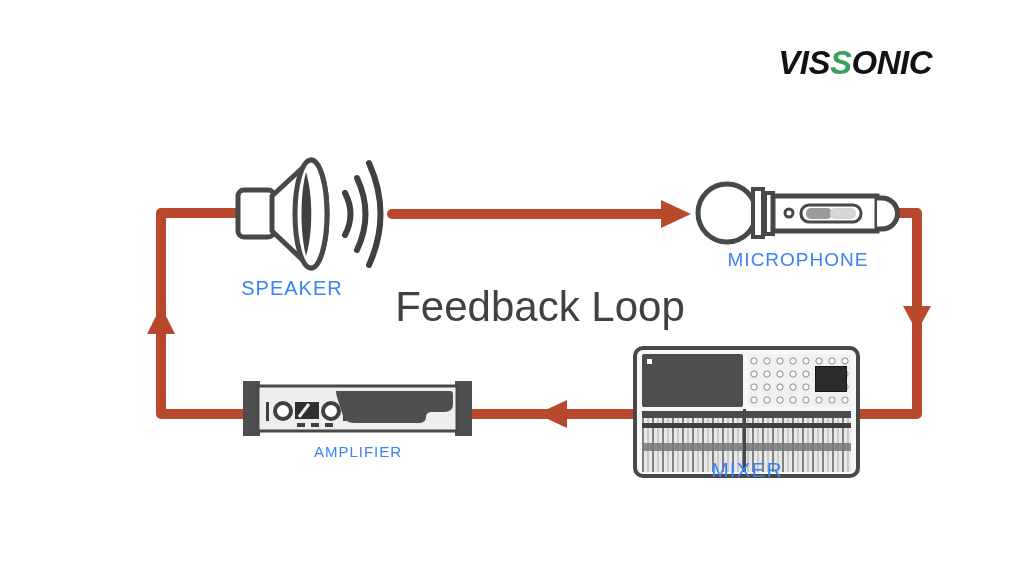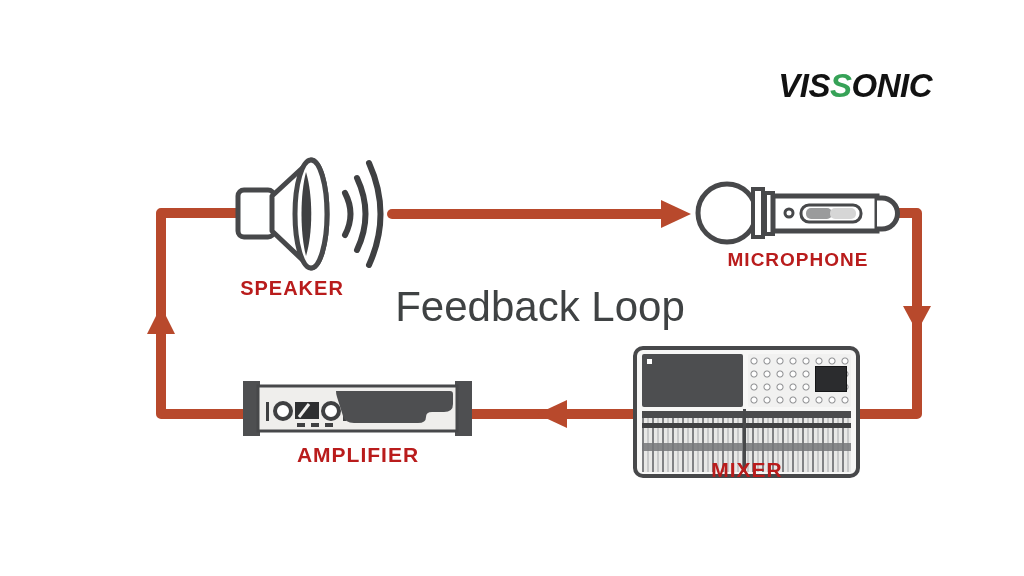--- a/index.html
+++ b/index.html
@@ -3,39 +3,39 @@
 <meta charset="utf-8">
 <style>
   html,body{margin:0;padding:0;background:#ffffff;}
   .stage{
     position:relative;width:1024px;height:576px;background:#ffffff;
     font-family:"Liberation Sans",sans-serif;overflow:hidden;
   }
   .layer-svg{position:absolute;left:0;top:0;z-index:1;}
   
   .logo{
-    position:absolute;top:67px;right:92px;z-index:3;
+    position:absolute;top:44px;right:92px;z-index:3;
     font-size:33px;font-weight:800;font-style:italic;letter-spacing:-0.5px;
     color:#121212;white-space:nowrap;text-align:center;
   }
   .logo .green{color:#36a257;}
   
   .title{
     position:absolute;left:540px;top:283px;transform:translateX(-50%);z-index:3;
     font-size:42px;font-weight:400;color:#3f4243;white-space:nowrap;
   }
   
   .dev-label{
     position:absolute;transform:translateX(-50%);z-index:3;
-    font-weight:700;color:#b91c1c;letter-spacing:1px;white-space:nowrap;
+    font-weight:400;color:#3b82f6;letter-spacing:1px;white-space:nowrap;
   }
   .lbl-speaker   {left:292px;top:277px;font-size:20px;}
   .lbl-microphone{left:798px;top:249px;font-size:19px;}
   .lbl-mixer     {left:747px;top:458px;font-size:21px;}
-  .lbl-amplifier {left:358px;top:443px;font-size:21px;}
+  .lbl-amplifier {left:358px;top:443px;font-size:15px;}
   
   .mixer{
     position:absolute;left:633px;top:346px;width:227px;height:132px;z-index:2;
     box-sizing:border-box;border:4px solid #47484a;border-radius:10px;background:#f7f7f6;
   }
   .mixer .panel-dark{
     position:absolute;left:5px;top:4px;width:101px;height:53px;
     background:#4d4e50;border-radius:2px;
   }
   .mixer .panel-dark .dot{

